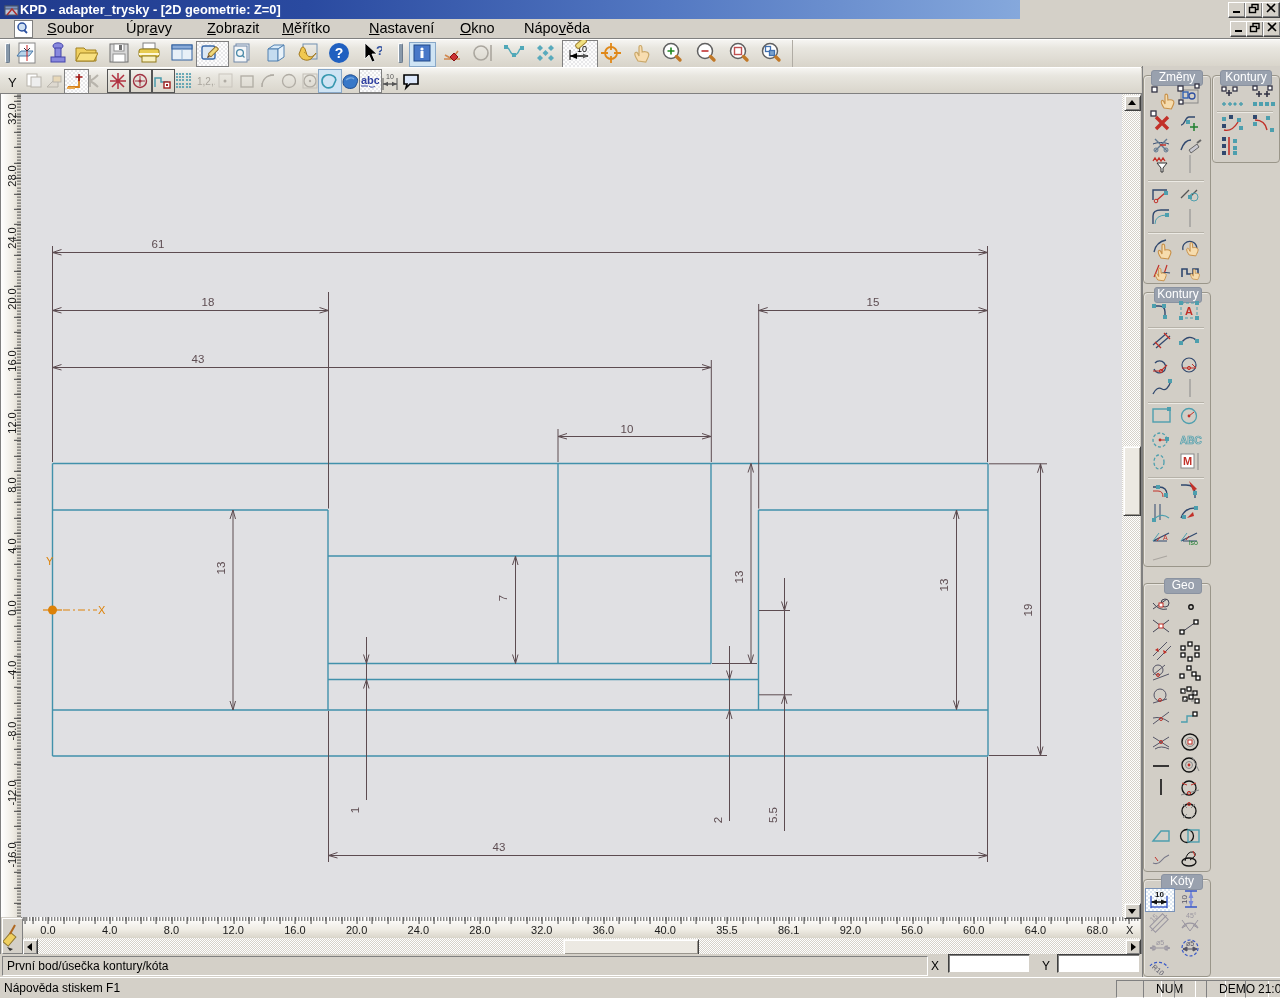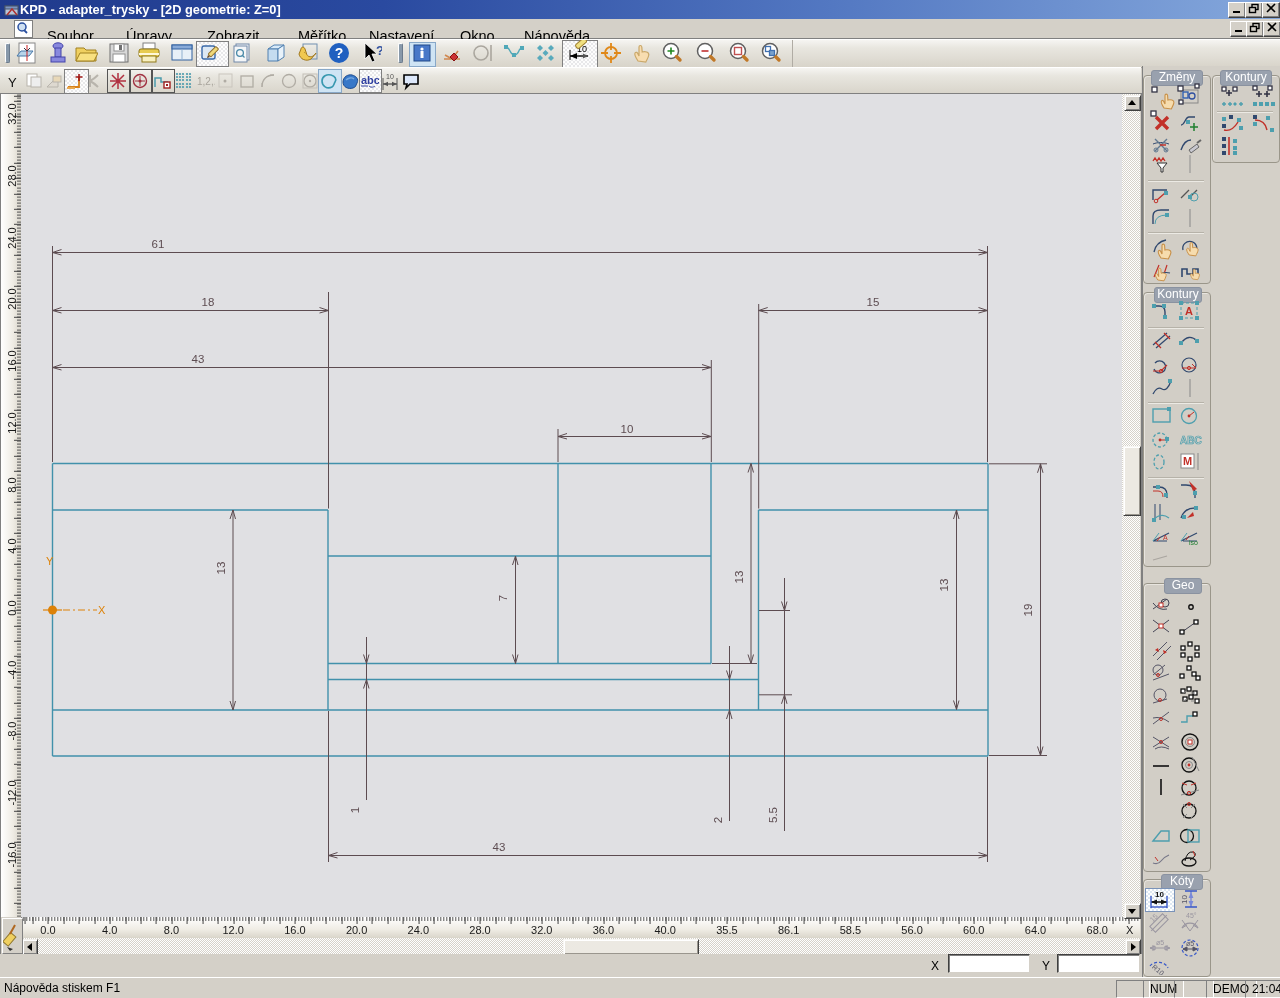--- a/index.html
+++ b/index.html
@@ -1,23 +1,23 @@
 <!DOCTYPE html>
 <html><head><meta charset="utf-8">
 <style>
 html,body{margin:0;padding:0;background:#d4d0c8;}
 #app{position:relative;width:1280px;height:998px;font-family:"Liberation Sans",sans-serif;overflow:hidden;background:#d4d0c8;}
 .abs{position:absolute;}
 
-#title{left:0;top:0;width:1280px;height:19px;background:linear-gradient(90deg,#203a8c 0%,#2a4aa0 30%,#5378c2 65%,#85a8dc 100%);}
+#title{left:0;top:0;width:1020px;height:19px;background:linear-gradient(90deg,#203a8c 0%,#2a4aa0 30%,#5378c2 65%,#85a8dc 100%);}
 #title .txt{position:absolute;left:20px;top:2px;color:#fff;font-size:12.8px;font-weight:bold;letter-spacing:0px;}
 .wbtn{position:absolute;width:16px;height:14px;background:#d4d0c8;border:1px solid;border-color:#fff #404040 #404040 #fff;box-shadow:inset -1px -1px 0 #808080;font-size:9px;text-align:center;line-height:12px;color:#000;}
 
 #menubar{left:0;top:19px;width:1280px;height:19px;background:#d4d0c8;font-size:14.5px;color:#000;border-bottom:1px solid #808080;}
-#menubar span.mi{position:absolute;top:1px;margin-top:8px;}
+#menubar span.mi{position:absolute;top:1px;}
 
 .tb{background:linear-gradient(180deg,#f6f5f2 0%,#e8e6df 30%,#d8d4ca 100%);}
 #tb1{left:0;top:39px;width:1280px;height:27px;border-top:1px solid #fff;border-bottom:1px solid #a8a49c;}
 #tb2{left:0;top:67px;width:1141px;height:26px;border-top:1px solid #fff;border-bottom:1px solid #808080;}
 .grip{position:absolute;width:3px;border:1px solid;border-color:#fff #6b7b8d #6b7b8d #fff;background:#8899aa;border-radius:2px;}
 .press{background:#f4f4f4;border:1px solid #808080;box-shadow:none;background-image:repeating-conic-gradient(#e8e8ea 0 25%,#fdfdfd 0 50%);background-size:4px 4px;}
 .bord{border:1px solid #555;}
 
 #clientborder{left:0;top:93px;width:1142px;height:862px;border:1px solid #808080;box-sizing:border-box;background:#d4d0c8;}
 #rulerY{left:1px;top:94px;width:20px;height:823px;background:linear-gradient(90deg,#ffffff,#efece4 60%,#d9d5ca);}
@@ -27,21 +27,21 @@
 #vscroll{left:1122px;top:94px;width:18px;height:823px;background:repeating-conic-gradient(#ffffff 0 25%,#d6d2ca 0 50%);background-size:2px 2px;}
 #hscroll{left:21px;top:938px;width:1119px;height:16px;background:repeating-conic-gradient(#ffffff 0 25%,#d6d2ca 0 50%);background-size:2px 2px;}
 .sbtn{position:absolute;background:#d4d0c8;border:1px solid;border-color:#f4f2ee #404040 #404040 #f4f2ee;box-shadow:inset 1px 1px 0 #fff, inset -1px -1px 0 #808080;}
 .sthumb{position:absolute;background:#ece9e2;border:1px solid;border-color:#f8f7f4 #404040 #404040 #f8f7f4;box-shadow:inset 1px 1px 0 #fff, inset -1px -1px 0 #9a968e;}
 .arr{position:absolute;width:0;height:0;}
 
 #dlgbar{left:0;top:954px;width:1142px;height:23px;background:#d4d0c8;}
 .sunk{position:absolute;border:1px solid;border-color:#808080 #fff #fff #808080;background:#d4d0c8;}
 .edit{position:absolute;border:1px solid;border-color:#404040 #d4d0c8 #d4d0c8 #404040;box-shadow:inset 1px 1px 0 #808080;background:#fff;}
 #statusbar{left:0;top:977px;width:1280px;height:21px;background:#d4d0c8;border-top:1px solid #fff;font-size:12px;}
-.scell{position:absolute;top:980px;height:16px;border:1px solid;border-color:#808080 #fff #fff #808080;font-size:12px;color:#000;padding:0 6px;line-height:16px;}
+.scell{position:absolute;top:980px;height:16px;border:1px solid;border-color:#808080 #fff #fff #808080;font-size:12px;color:#000;padding:0 12px;line-height:16px;}
 
 #dock{left:1142px;top:66px;width:138px;height:911px;background:#d4d0c8;border-left:1px solid #808080;}
 .pal{position:absolute;border:1px solid #9a968a;border-radius:4px;background:#d2cec6;box-shadow:inset 1px 1px 0 #e8e5df;}
 .ptab{position:absolute;height:14px;background:#99a1ae;border:1px solid #8a92a0;border-radius:3px;color:#fff;font-size:12px;text-align:center;line-height:13px;}
 .psep{position:absolute;height:1px;background:#b6b2a8;box-shadow:0 1px 0 #eceae4;}
 text{font-family:"Liberation Sans",sans-serif;}
 </style></head><body>
 <div id="app">
 
 <div id="title" class="abs">
@@ -63,21 +63,21 @@
         </svg></span>
 </div>
 <div id="menubar" class="abs">
  <span class="abs" style="left:14px;top:1px;width:17px;height:16px;border:1px solid #808080;background:#fff"><svg width="15" height="14">
           <circle cx="7" cy="6" r="4" fill="#cfe0f2" stroke="#2a50a0" stroke-width="1.5"></circle>
           <path d="M9 9 L12 12" stroke="#2a50a0" stroke-width="1.8"></path>
         </svg></span>
  <span class="mi" style="left:47px"><u>S</u>oubor</span>
  <span class="mi" style="left:126px">Úpr<u>a</u>vy</span>
  <span class="mi" style="left:207px"><u>Z</u>obrazit</span>
- <span class="mi" style="left:298px"><u>M</u>ěřítko</span>
+ <span class="mi" style="left:282px"><u>M</u>ěřítko</span>
  <span class="mi" style="left:369px"><u>N</u>astavení</span>
  <span class="mi" style="left:460px"><u>O</u>kno</span>
  <span class="mi" style="left:524px">Nápo<u>v</u>ěda</span>
  <span class="wbtn" style="left:1230px;top:2px"><svg width="14" height="11">
           <rect x="3" y="8" width="7" height="2" fill="#000"></rect>
         </svg></span>
  <span class="wbtn" style="left:1246px;top:2px"><svg width="14" height="11">
           <rect x="5" y="1.5" width="6" height="5" fill="none" stroke="#000" stroke-width="1.4"></rect>
           <rect x="2.5" y="4.5" width="6" height="5" fill="#d4d0c8" stroke="#000" stroke-width="1.4"></rect>
         </svg></span>
@@ -456,21 +456,21 @@
       <span class="rlab" style="left:192.16px;top:7px;width:40px;text-align:center">12.0</span>
       <span class="rlab" style="left:253.88px;top:7px;width:40px;text-align:center">16.0</span>
       <span class="rlab" style="left:315.6px;top:7px;width:40px;text-align:center">20.0</span>
       <span class="rlab" style="left:377.32px;top:7px;width:40px;text-align:center">24.0</span>
       <span class="rlab" style="left:439.04px;top:7px;width:40px;text-align:center">28.0</span>
       <span class="rlab" style="left:500.76px;top:7px;width:40px;text-align:center">32.0</span>
       <span class="rlab" style="left:562.48px;top:7px;width:40px;text-align:center">36.0</span>
       <span class="rlab" style="left:624.2px;top:7px;width:40px;text-align:center">40.0</span>
       <span class="rlab" style="left:685.92px;top:7px;width:40px;text-align:center">35.5</span>
       <span class="rlab" style="left:747.64px;top:7px;width:40px;text-align:center">86.1</span>
-      <span class="rlab" style="left:809.36px;top:7px;width:40px;text-align:center">58.5</span>
+      <span class="rlab" style="left:809.36px;top:7px;width:40px;text-align:center">92.0</span>
       <span class="rlab" style="left:871.08px;top:7px;width:40px;text-align:center">56.0</span>
       <span class="rlab" style="left:932.8px;top:7px;width:40px;text-align:center">60.0</span>
       <span class="rlab" style="left:994.52px;top:7px;width:40px;text-align:center">64.0</span>
       <span class="rlab" style="left:1056.24px;top:7px;width:40px;text-align:center">68.0</span>
       <span class="rlab" style="left:1105px;top:7px">X</span>
     </div>
 <div id="vscroll" class="abs"></div>
 <span class="sbtn" style="left:1124px;top:95px;width:15px;height:14px">
       <span class="arr" style="left:3px;top:4px;border-left:4px solid transparent;border-right:4px solid transparent;border-bottom:5px solid #000"></span>
     </span>
@@ -485,20 +485,21 @@
 <span class="sbtn" style="left:1125px;top:939px;width:14px;height:14px">
       <span class="arr" style="left:5px;top:3px;border-top:4px solid transparent;border-bottom:4px solid transparent;border-left:5px solid #000"></span>
     </span>
 <span class="sthumb" style="left:563px;top:939px;width:134px;height:14px"></span>
 <span class="abs" style="left:2px;top:918px;width:19px;height:34px;background:#d4d0c8;border:1px solid;border-color:#fff #808080 #808080 #fff"><svg width="17" height="32">
         <rect x="3" y="14" width="7" height="12" transform="rotate(40 6 20)" fill="#f0d060" stroke="#907830"></rect>
         <path d="M4 28 l3 4 3 -2 z" fill="#333"></path>
         <path d="M12 6 l-5 9" stroke="#b06820" stroke-width="2"></path>
       </svg></span>
 <div id="dlgbar" class="abs"></div>
+<span class="sunk" style="left:2px;top:956px;width:920px;height:18px;font-size:12px;padding-left:4px;line-height:18px">První bod/úsečka kontury/kóta</span>
 <span class="abs" style="left:931px;top:959px;font-size:12px">X</span>
 <span class="edit" style="left:948px;top:954px;width:80px;height:17px"></span>
 <span class="abs" style="left:1042px;top:959px;font-size:12px">Y</span>
 <span class="edit" style="left:1057px;top:954px;width:81px;height:17px"></span>
 <div id="statusbar" class="abs"></div>
 <span class="abs" style="left:4px;top:981px;font-size:12px">Nápověda stiskem F1</span>
 <span class="scell" style="left:1116px;width:20px"></span>
 <span class="scell" style="left:1143px;width:27px">NUM</span>
 <span class="scell" style="left:1174px;width:26px"></span>
 <span class="scell" style="left:1206px;width:37px">DEMO</span>

